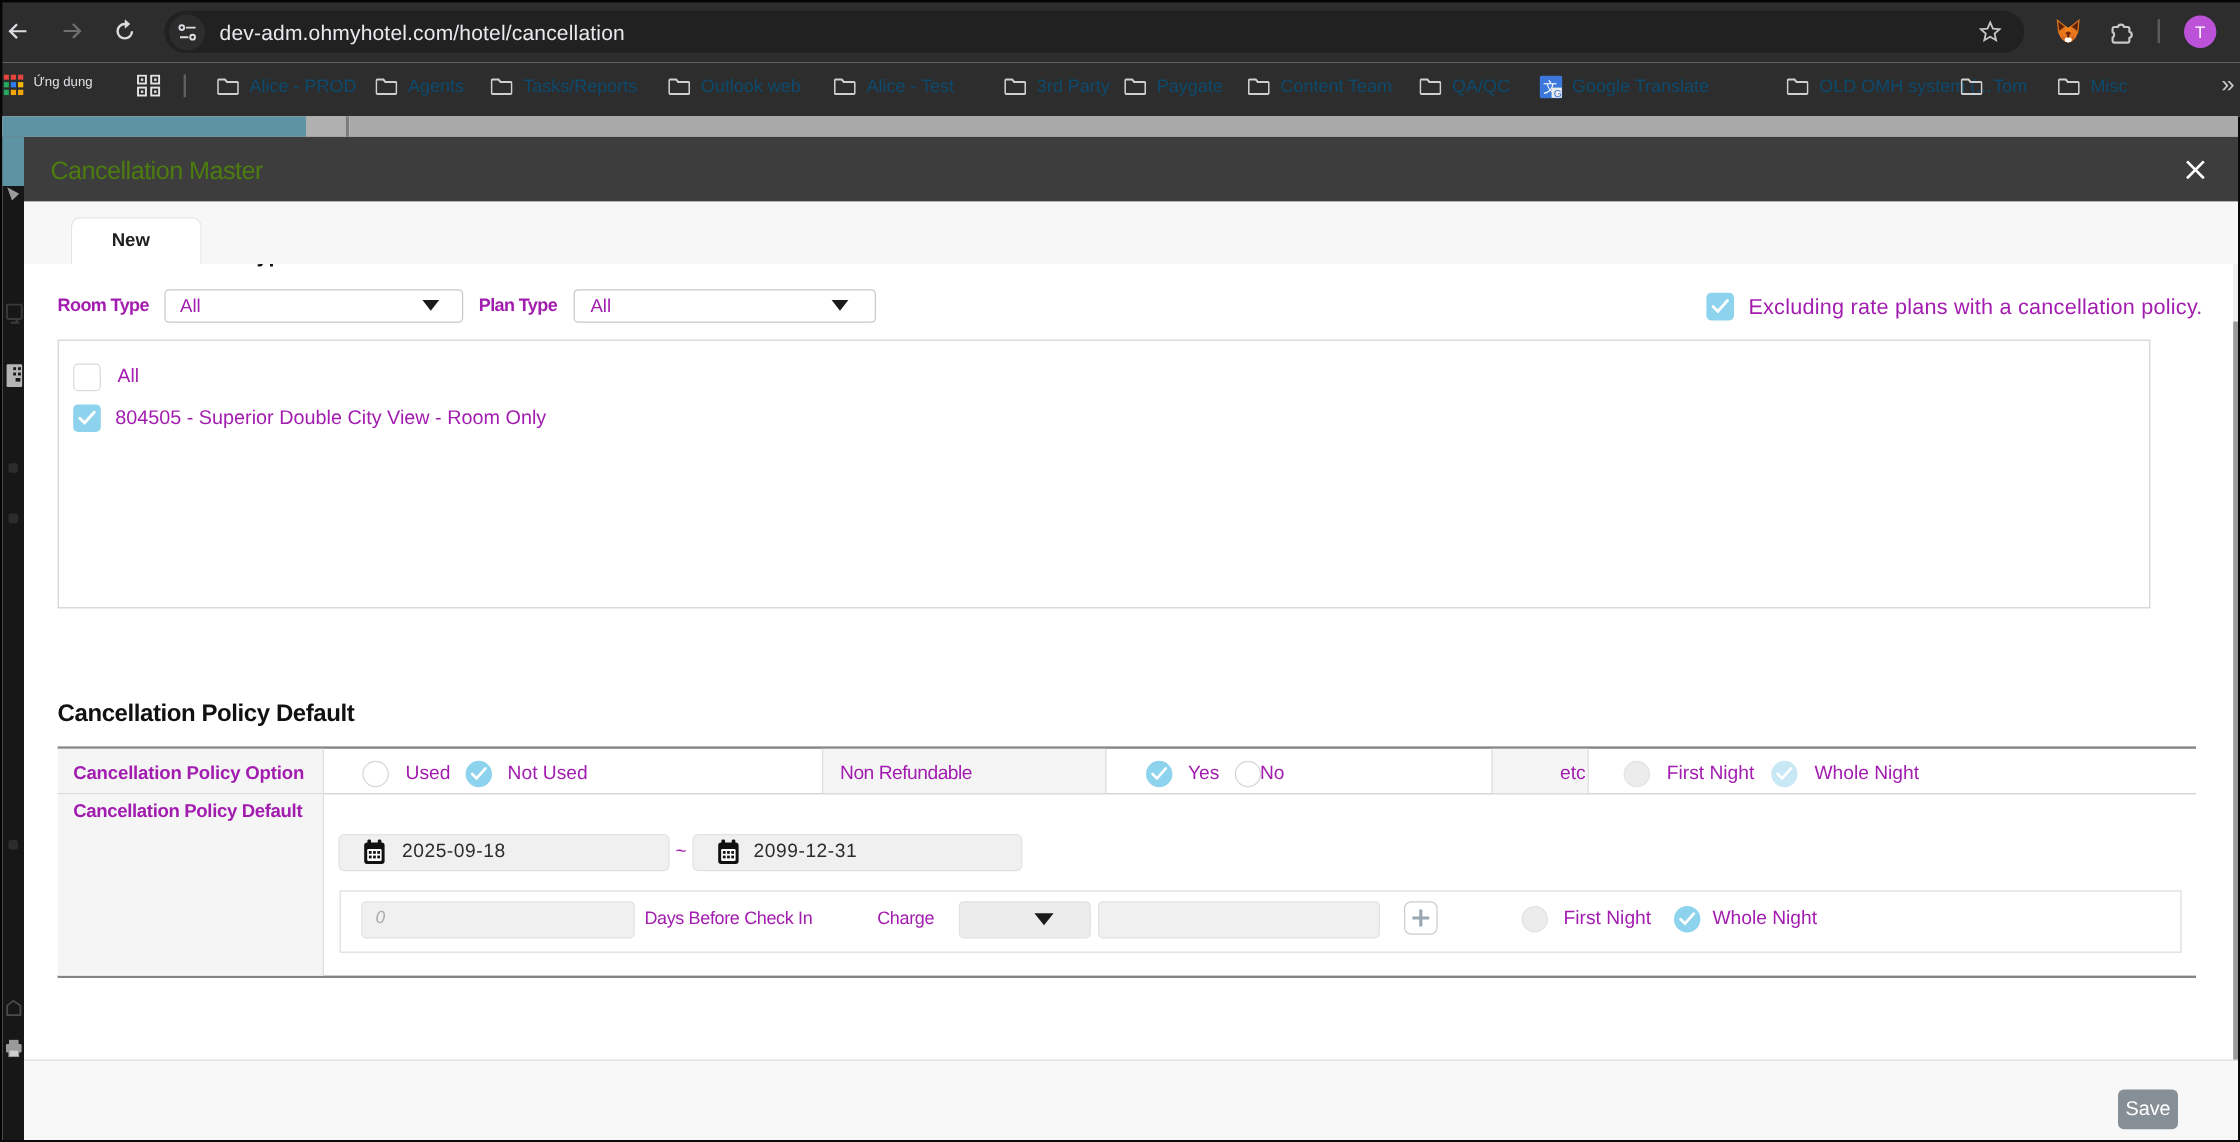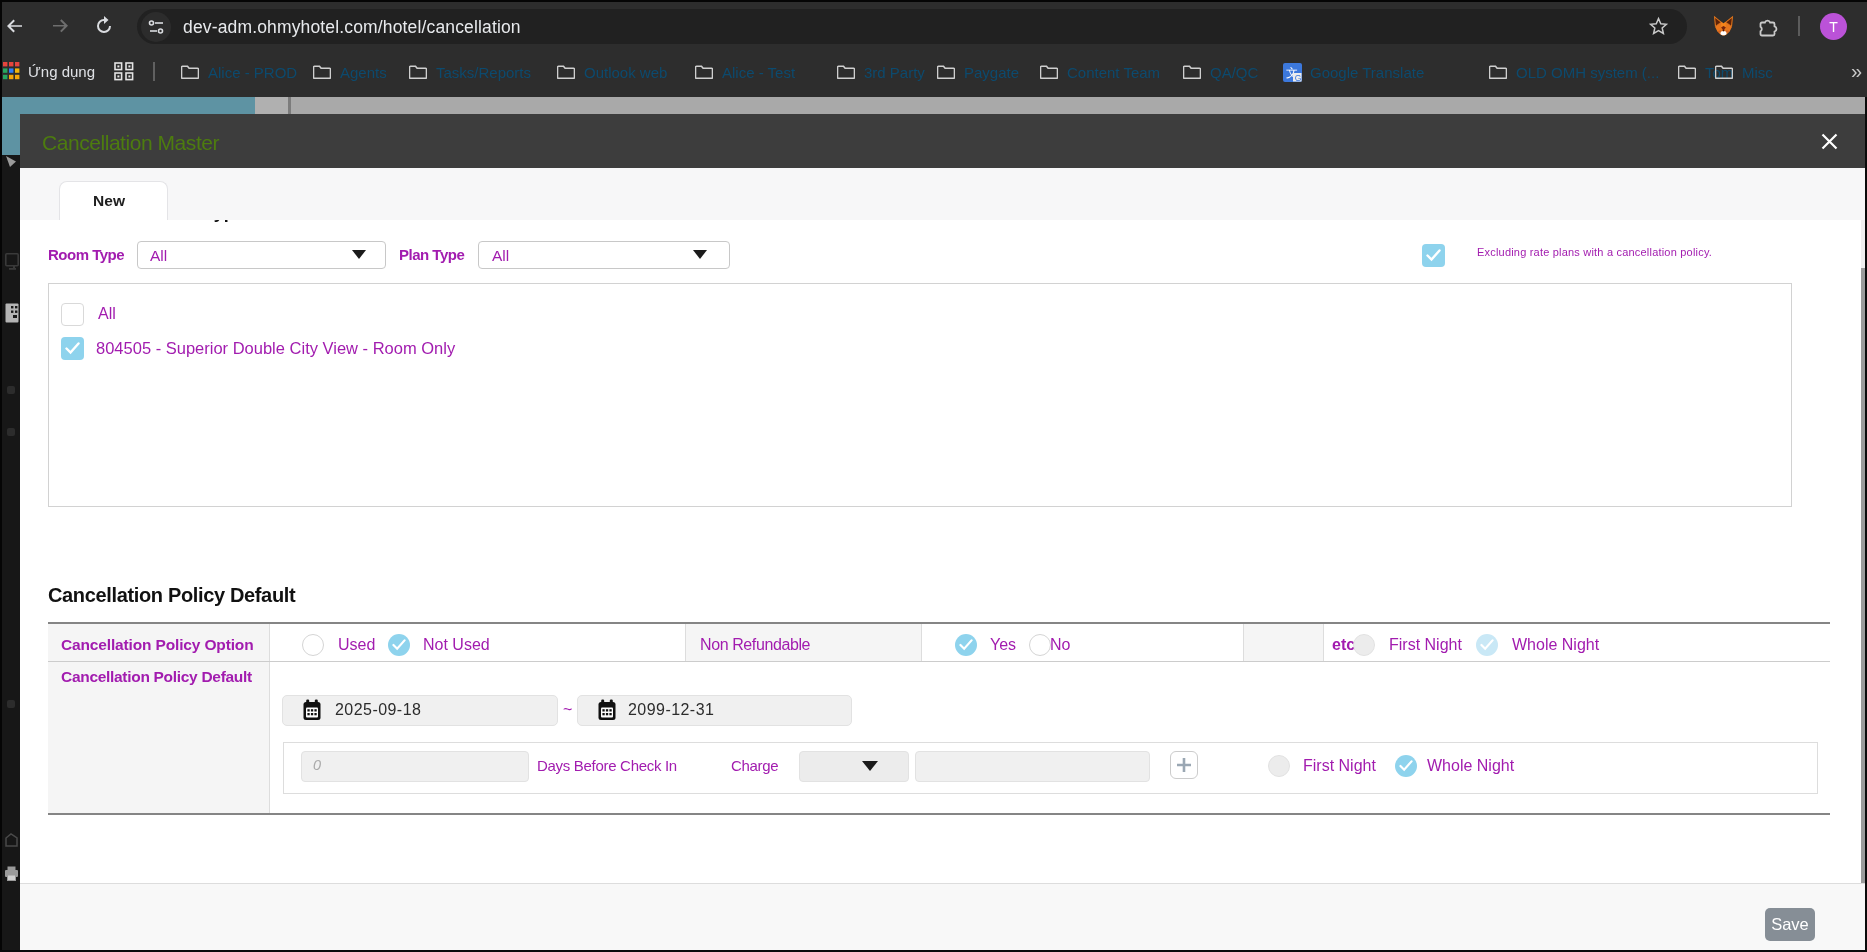--- a/index.html
+++ b/index.html
@@ -81,21 +81,21 @@
   <rect x="0" y="0" width="4.4" height="4.4" fill="#e5453e"></rect>
     <rect x="6" y="0" width="4.4" height="4.4" fill="#e5453e"></rect>
     <rect x="12" y="0" width="4.4" height="4.4" fill="#e5453e"></rect>
   <rect x="0" y="6.4" width="4.4" height="4.4" fill="#27a85f"></rect>
     <rect x="6" y="6.4" width="4.4" height="4.4" fill="#2f7df6"></rect>
     <rect x="12" y="6.4" width="4.4" height="4.4" fill="#f2b50a"></rect>
   <rect x="0" y="12.8" width="4.4" height="4.4" fill="#27a85f"></rect>
     <rect x="6" y="12.8" width="4.4" height="4.4" fill="#f2a60a"></rect>
     <rect x="12" y="12.8" width="4.4" height="4.4" fill="#f2a60a"></rect>
 </svg>
-<div class="abs" style="left:28px;top:63px;font-size:15px;color:#dfe1e5;text-align:center;">Ứng dụng</div>
+<div class="abs" style="left:28px;top:63px;font-size:11px;color:#dfe1e5;text-align:center;">Ứng dụng</div>
 <svg class="abs" style="left:114px;top:62px;" width="20" height="19" viewBox="0 0 20 19">
   <g fill="none" stroke="#e4e4e4" stroke-width="1.6">
   <rect x="1" y="1" width="6.6" height="6.6"></rect>
       <rect x="12" y="1" width="6.6" height="6.6"></rect>
   <rect x="1" y="11" width="6.6" height="6.6"></rect>
       <rect x="12" y="11" width="6.6" height="6.6"></rect>
     </g>
   <g fill="#e4e4e4">
       <rect x="3.4" y="3.4" width="2" height="2"></rect>
       <rect x="14.4" y="3.4" width="2" height="2"></rect>
@@ -158,21 +158,21 @@
       <path d="M1.5 2.5h5l1.6 2h8.4a1 1 0 0 1 1 1v8a1 1 0 0 1-1 1h-15a1 1 0 0 1-1-1v-10a1 1 0 0 1 1-1z" fill="none" stroke="#cfcfcf" stroke-width="1.6" transform="translate(0,-1.2)"></path>
     </svg>
     <span>QA/QC</span>
   </div>
 <div class="bmitem" style="left:1441px;padding-left:48px;">
     <svg width="18" height="15" viewBox="0 0 18 15">
       <path d="M1.5 2.5h5l1.6 2h8.4a1 1 0 0 1 1 1v8a1 1 0 0 1-1 1h-15a1 1 0 0 1-1-1v-10a1 1 0 0 1 1-1z" fill="none" stroke="#cfcfcf" stroke-width="1.6" transform="translate(0,-1.2)"></path>
     </svg>
     <span>OLD OMH system (...</span>
   </div>
-<div class="bmitem" style="left:1634px;margin-left:44px;">
+<div class="bmitem" style="left:1634px;">
     <svg width="18" height="15" viewBox="0 0 18 15">
       <path d="M1.5 2.5h5l1.6 2h8.4a1 1 0 0 1 1 1v8a1 1 0 0 1-1 1h-15a1 1 0 0 1-1-1v-10a1 1 0 0 1 1-1z" fill="none" stroke="#cfcfcf" stroke-width="1.6" transform="translate(0,-1.2)"></path>
     </svg>
     <span>Tom</span>
   </div>
 <div class="bmitem" style="left:1715px;">
     <svg width="18" height="15" viewBox="0 0 18 15">
       <path d="M1.5 2.5h5l1.6 2h8.4a1 1 0 0 1 1 1v8a1 1 0 0 1-1 1h-15a1 1 0 0 1-1-1v-10a1 1 0 0 1 1-1z" fill="none" stroke="#cfcfcf" stroke-width="1.6" transform="translate(0,-1.2)"></path>
     </svg>
     <span>Misc</span>
@@ -245,21 +245,21 @@
 <div class="lbl" style="left:150px;top:247px;font-size:15.5px;">All</div>
 <div class="abs tri" style="left:352px;top:250px;"></div>
 <div class="lbl" style="left:399px;top:246px;font-size:15px;font-weight:bold;letter-spacing:-0.5px;">Plan Type</div>
 <div class="sel" style="left:478px;top:241px;width:250px;height:26px;"></div>
 <div class="lbl" style="left:492px;top:247px;font-size:15.5px;">All</div>
 <div class="abs tri" style="left:693px;top:250px;"></div>
 <div class="cbblue" style="left:1422px;top:244px;"></div>
 <svg class="check" style="left:1426px;top:249px;position:absolute;" width="15" height="13" viewBox="0 0 15 13">
     <path d="M1.5 6.5l4 4 8-9" fill="none" stroke="#fff" stroke-width="2.4" stroke-linecap="round"></path>
   </svg>
-<div class="lbl" style="left:1457px;top:246px;font-size:11px;letter-spacing:0.2px;margin-left:20px;">Excluding rate plans with a cancellation policy.</div>
+<div class="lbl" style="left:1457px;top:246px;font-size:18px;letter-spacing:0.2px;">Excluding rate plans with a cancellation policy.</div>
 
 <div class="abs" style="left:48px;top:283px;width:1744px;height:224px;border:1px solid #d2d2d2;box-sizing:border-box;"></div>
 <div class="cbwhite" style="left:61px;top:303px;"></div>
 <div class="lbl" style="left:98px;top:305px;">All</div>
 <div class="cbblue" style="left:61px;top:337px;width:23px;height:23px;"></div>
 <svg style="position:absolute;left:65px;top:342px;" width="15" height="13" viewBox="0 0 15 13">
     <path d="M1.5 6.5l4 4 8-9" fill="none" stroke="#fff" stroke-width="2.4" stroke-linecap="round"></path>
   </svg>
 <div class="lbl" style="left:96px;top:339px;font-size:16.5px;">804505 - Superior Double City View - Room Only</div>
 
@@ -281,21 +281,21 @@
 <div class="abs" style="left:685px;top:624px;width:237px;height:37px;background:#f5f5f5;border-left:1px solid #ddd;border-right:1px solid #ddd;box-sizing:border-box;"></div>
 <div class="lbl" style="left:700px;top:636px;font-weight:normal;letter-spacing:-0.4px;">Non Refundable</div>
 <div class="radio r-on" style="left:955px;top:634px;"></div>
 <svg style="position:absolute;left:959px;top:639px;" width="14" height="12" viewBox="0 0 15 13">
     <path d="M1.5 6.5l4 4 8-9" fill="none" stroke="#fff" stroke-width="2.4" stroke-linecap="round"></path>
   </svg>
 <div class="lbl" style="left:990px;top:636px;">Yes</div>
 <div class="radio r-off" style="left:1029px;top:634px;"></div>
 <div class="lbl" style="left:1050px;top:636px;">No</div>
 <div class="abs" style="left:1243px;top:624px;width:81px;height:37px;background:#f5f5f5;border-left:1px solid #ddd;border-right:1px solid #ddd;box-sizing:border-box;"></div>
-<div class="lbl" style="left:1332px;top:636px;font-weight:bold;">etc</div>
+<div class="lbl" style="left:1300px;top:636px;font-weight:normal;">etc</div>
 <div class="radio r-disoff" style="left:1353px;top:634px;"></div>
 <div class="lbl" style="left:1389px;top:636px;">First Night</div>
 <div class="radio r-dison" style="left:1476px;top:634px;"></div>
 <svg style="position:absolute;left:1480px;top:639px;" width="14" height="12" viewBox="0 0 15 13">
     <path d="M1.5 6.5l4 4 8-9" fill="none" stroke="#fff" stroke-width="2.4" stroke-linecap="round"></path>
   </svg>
 <div class="lbl" style="left:1512px;top:636px;">Whole Night</div>
 
 <div class="abs" style="left:48px;top:662px;width:222px;height:151px;background:#f5f5f5;border-right:1px solid #ddd;box-sizing:border-box;"></div>
 <div class="lbl" style="left:61px;top:668px;font-size:15.5px;font-weight:bold;letter-spacing:-0.3px;">Cancellation Policy Default</div>

